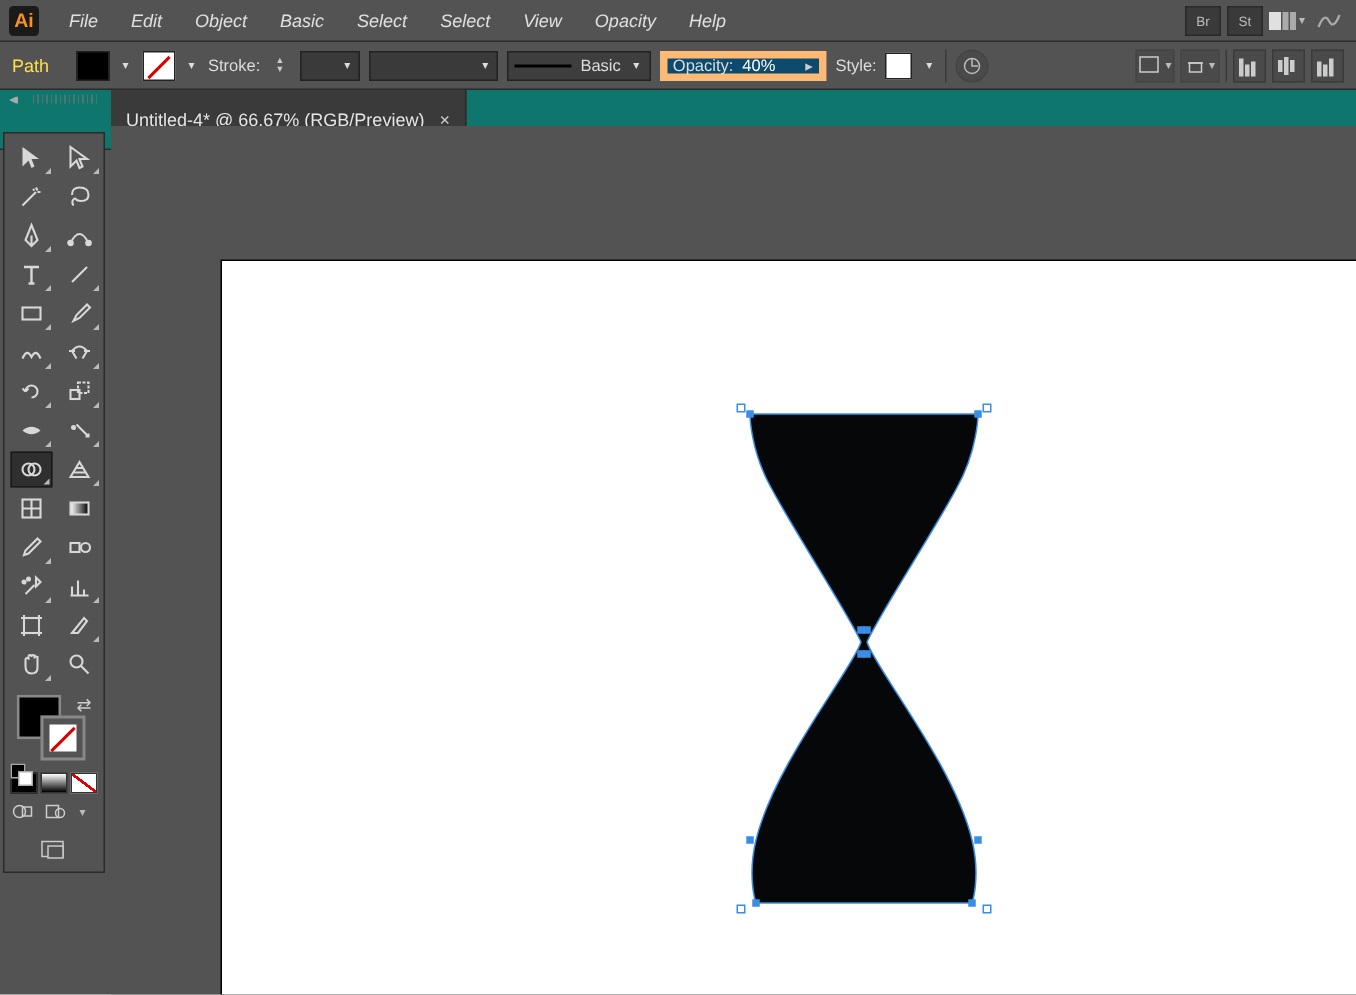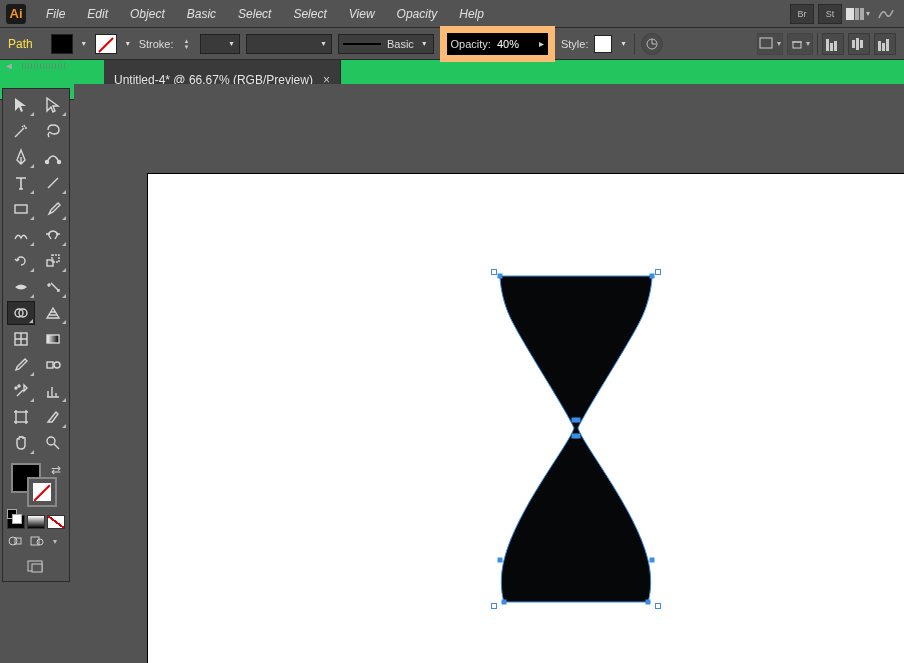--- a/index.html
+++ b/index.html
@@ -108,21 +108,21 @@
     width:86px;
   }
   .brush-box {
     height:20px; width:96px; background:#3e3e3e; border:1px solid #222;
     display:flex; align-items:center; padding:0 4px; gap:6px; color:#ddd; font-size:11px;
   }
   .brush-stroke {
     width:44px; height:2px; background:#000;
   }
   .opacity-box {
-    height:36px; background:#000000; border:7px solid #fdba74;
+    height:20px; background:#0c4a6e; border:5px solid #fdba74;
     display:flex; align-items:center; padding:0 4px; gap:6px; color:#ddd; font-size:11px;
   }
   .opacity-val { width:36px; color:#fff; font-size:11px; }
   .arrow-right { font-size:10px; color:#ccc; }
   .style-swatch {
     width:18px; height:18px; background:#fff; border:1px solid #222;
   }
   .divider {
     width:1px; height:22px; background:#3a3a3a;
   }
@@ -144,24 +144,24 @@
   .align-btn {
     width:22px; height:22px; background:#4a4a4a; border:1px solid #3a3a3a;
     display:flex; align-items:center; justify-content:center;
   }
   .align-ic { width:14px; height:14px; display:flex; gap:1px; align-items:flex-end;}
   .align-ic span { width:3px; background:#ccc;}
 
   
   .tabstrip {
     height: 40px;
-    background: #22c55e;
+    background: #0f766e;
     border-bottom: 1px solid #2a2a2a;
     display:flex; align-items:stretch;
-    padding-left: 104px;
+    padding-left: 74px;
   }
   .panel-collapse {
     position:absolute;
     left:0; top:60px;
     width:14px; height:16px;
     display:flex; justify-content:center; align-items:flex-start;
     color:#aaa; font-size:10px;
     z-index:5;
   }
   .panel-collapse::before{content:"◂◂"; letter-spacing:-4px;}

